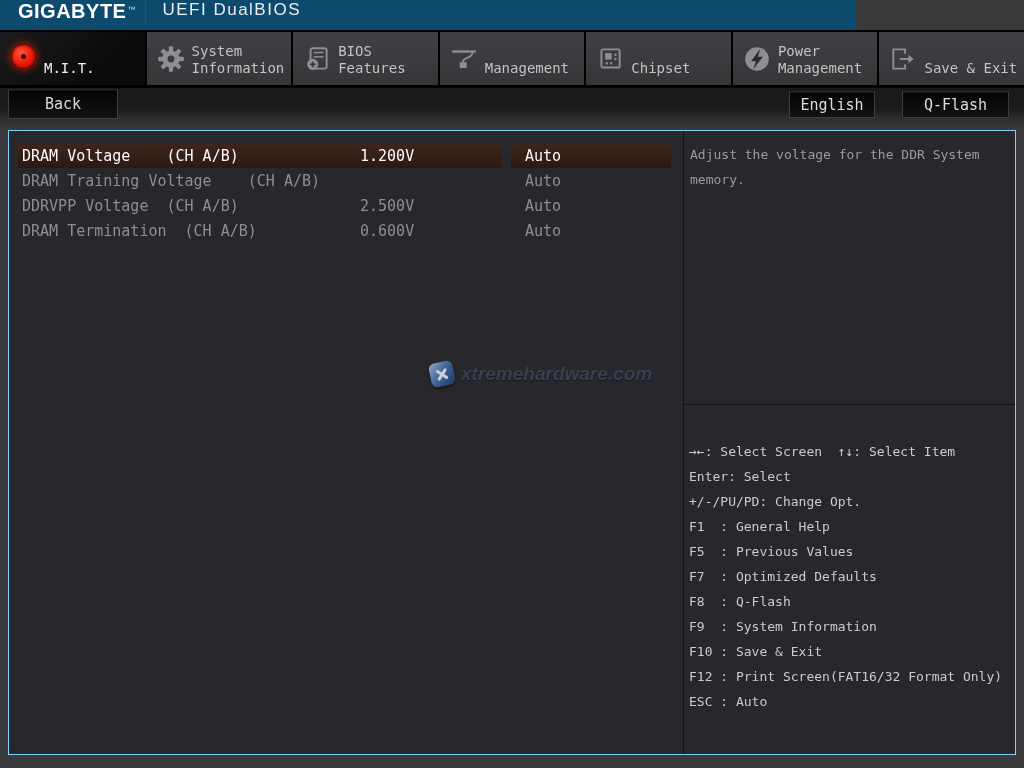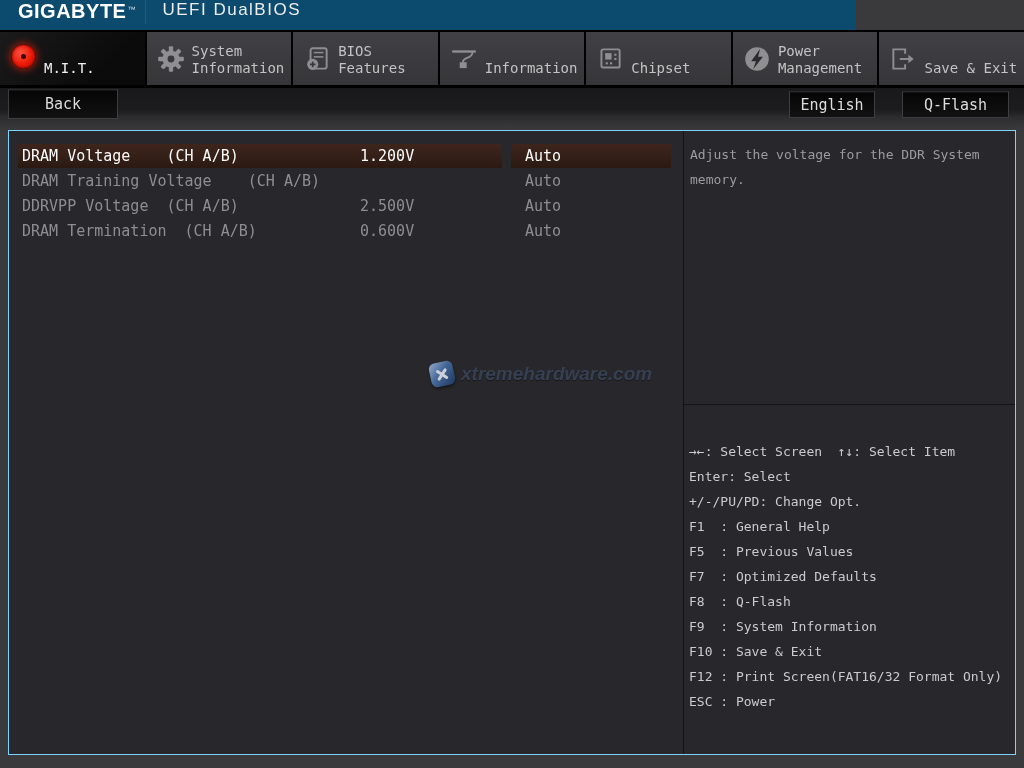--- a/index.html
+++ b/index.html
@@ -134,21 +134,21 @@
   </div>
 
   <div class="tab">
     <span class="ticon">
       <svg width="30" height="30" viewBox="0 0 28 28">
         <path d="M3 7 H25" stroke="#8f8f92" stroke-width="2.2" fill="none"></path>
         <path d="M22 7 C22 15 13 11 13 17" stroke="#8f8f92" stroke-width="1.8" fill="none"></path>
         <rect x="10" y="17" width="6.5" height="5.5" fill="#8f8f92"></rect>
       </svg>
     </span>
-    <span class="tlabel">Information</span>
+    <span class="tlabel">Management</span>
   </div>
 
   <div class="tab">
     <span class="ticon">
       <svg width="30" height="30" viewBox="0 0 28 28">
         <rect x="6" y="5" width="17" height="17" rx="1.5" fill="none" stroke="#8f8f92" stroke-width="1.8"></rect>
         <rect x="9.5" y="8.5" width="6" height="6" fill="#8f8f92"></rect>
         <rect x="18" y="9" width="2" height="2" fill="#8f8f92"></rect>
         <rect x="18" y="13" width="2" height="2" fill="#8f8f92"></rect>
         <rect x="10" y="17" width="2" height="2" fill="#8f8f92"></rect>
@@ -237,17 +237,17 @@
       <div class="sline">→←: Select Screen  ↑↓: Select Item</div>
       <div class="sline">Enter: Select</div>
       <div class="sline">+/-/PU/PD: Change Opt.</div>
       <div class="sline">F1  : General Help</div>
       <div class="sline">F5  : Previous Values</div>
       <div class="sline">F7  : Optimized Defaults</div>
       <div class="sline">F8  : Q-Flash</div>
       <div class="sline">F9  : System Information</div>
       <div class="sline">F10 : Save &amp; Exit</div>
       <div class="sline">F12 : Print Screen(FAT16/32 Format Only)</div>
-      <div class="sline">ESC : Power</div>
+      <div class="sline">ESC : Auto</div>
     </div>
   </div>
 
 </div>
 
 </body></html>

